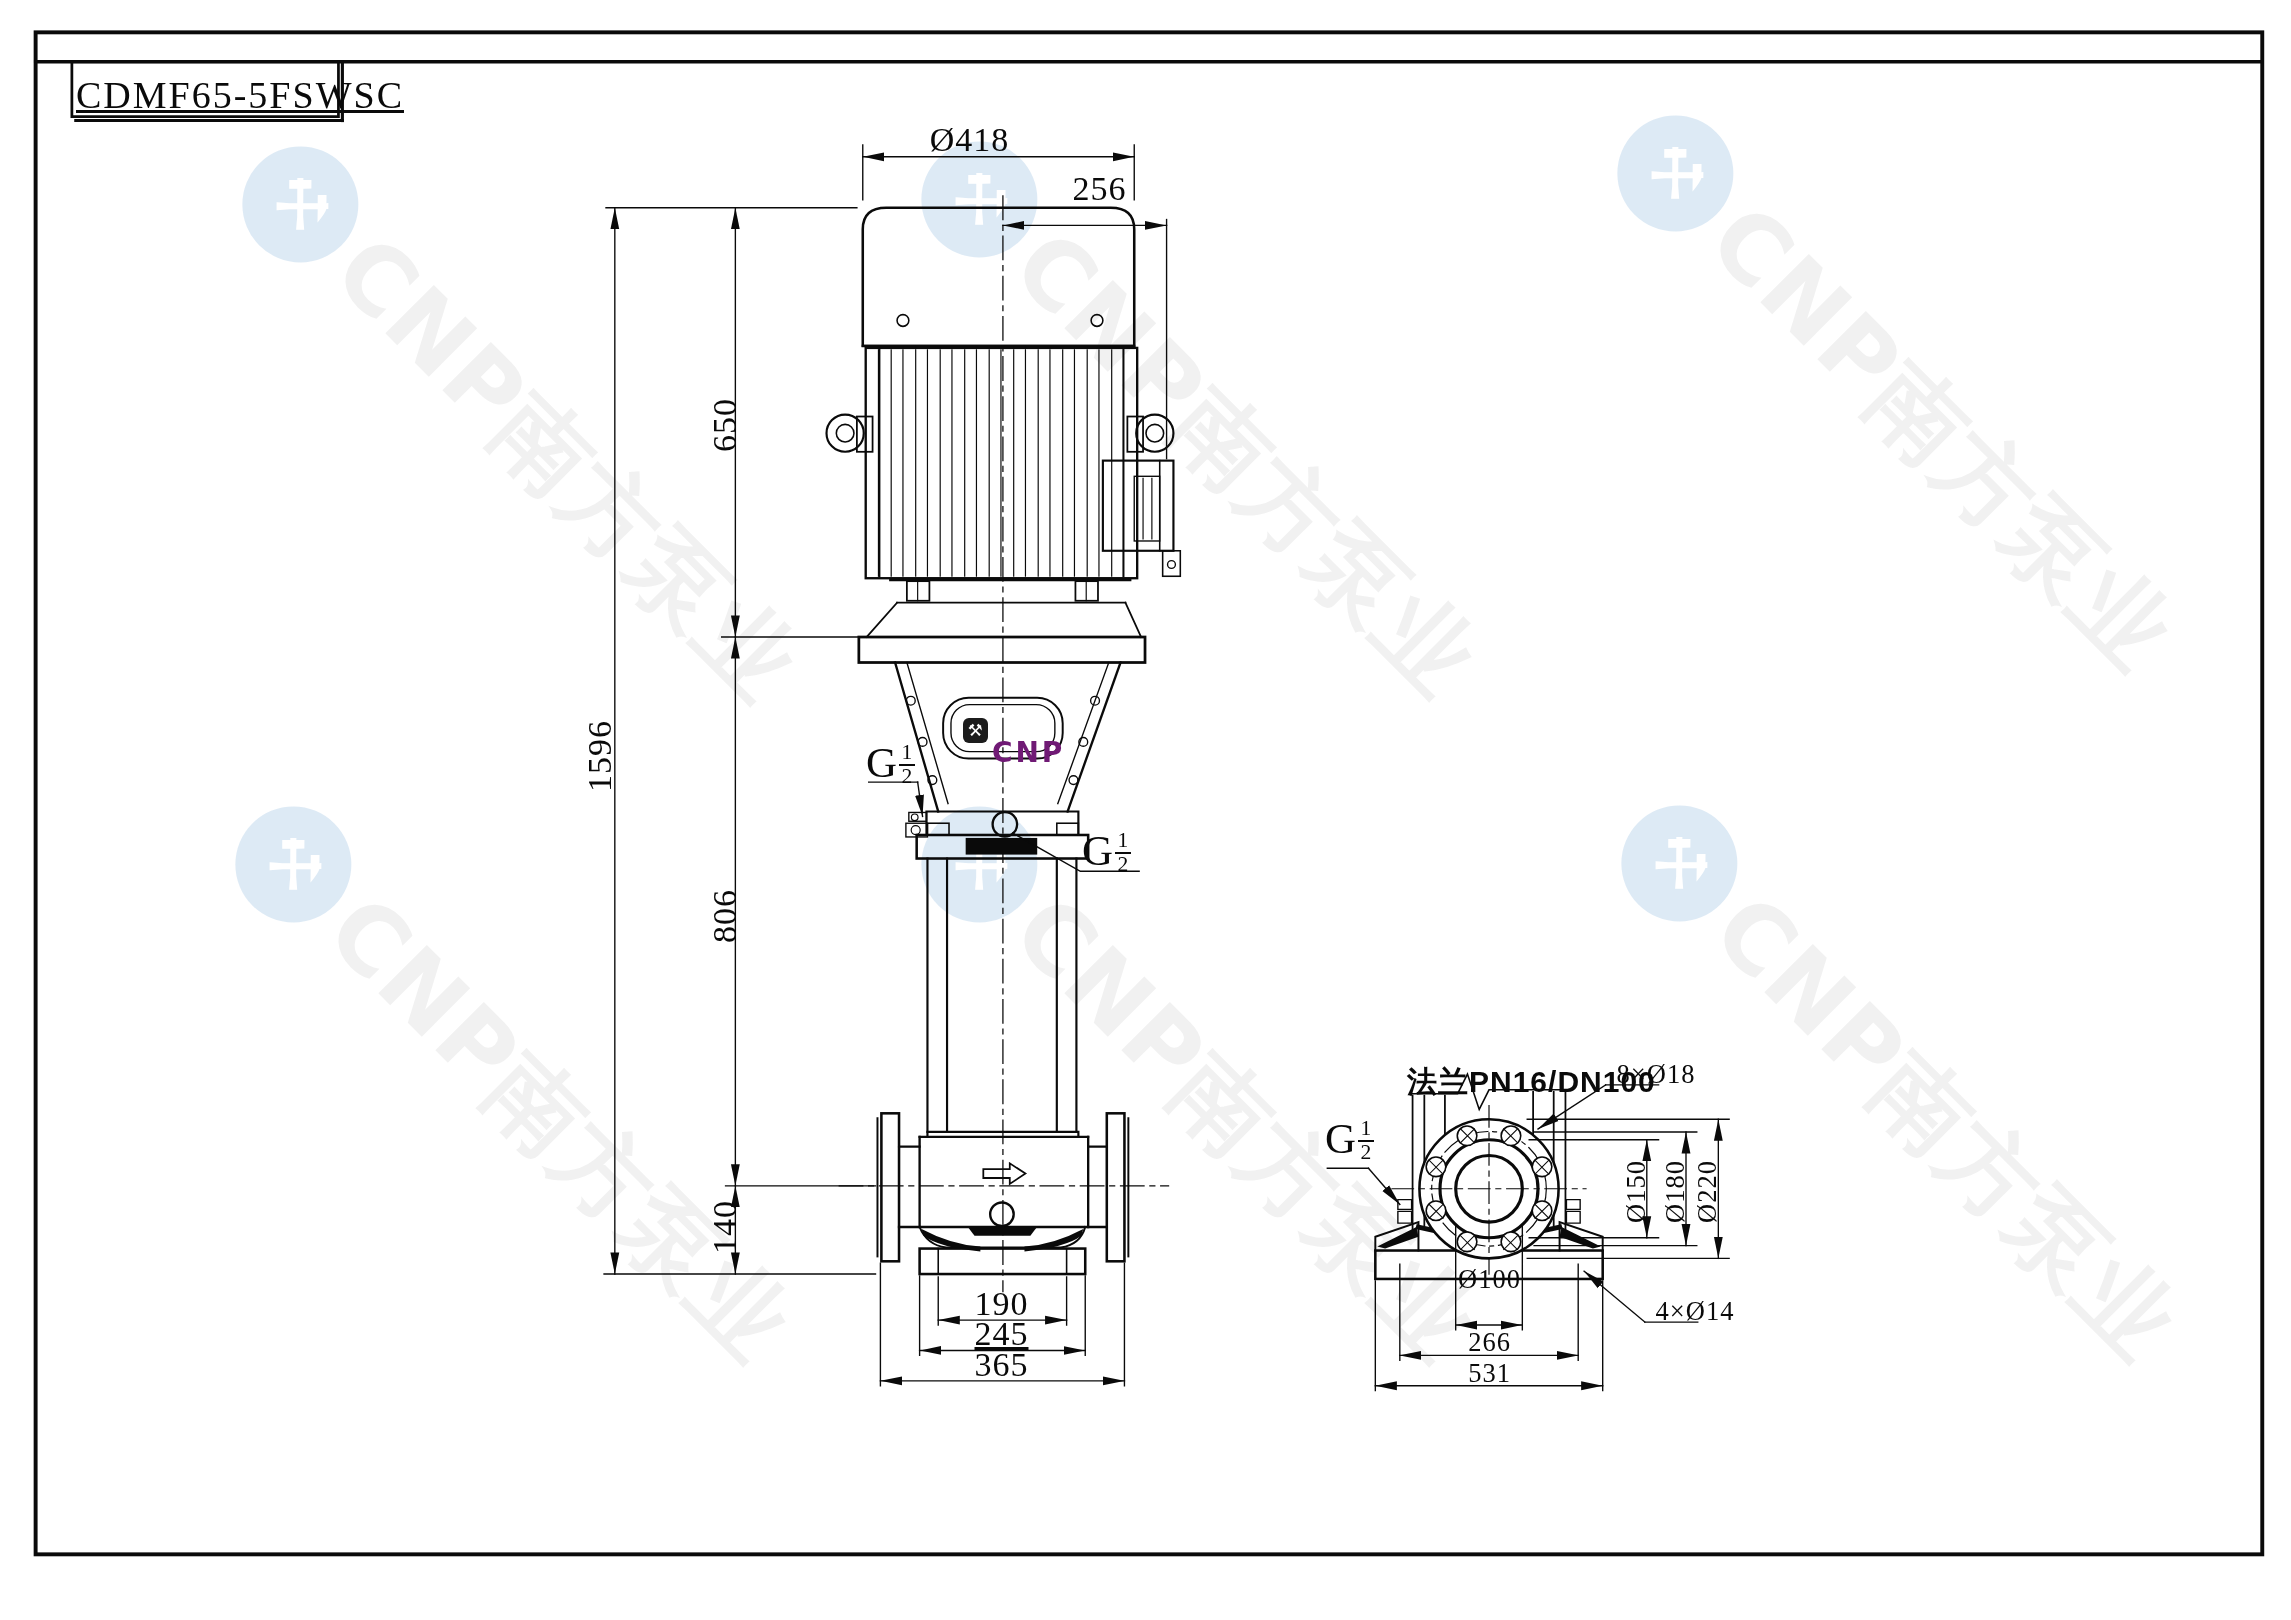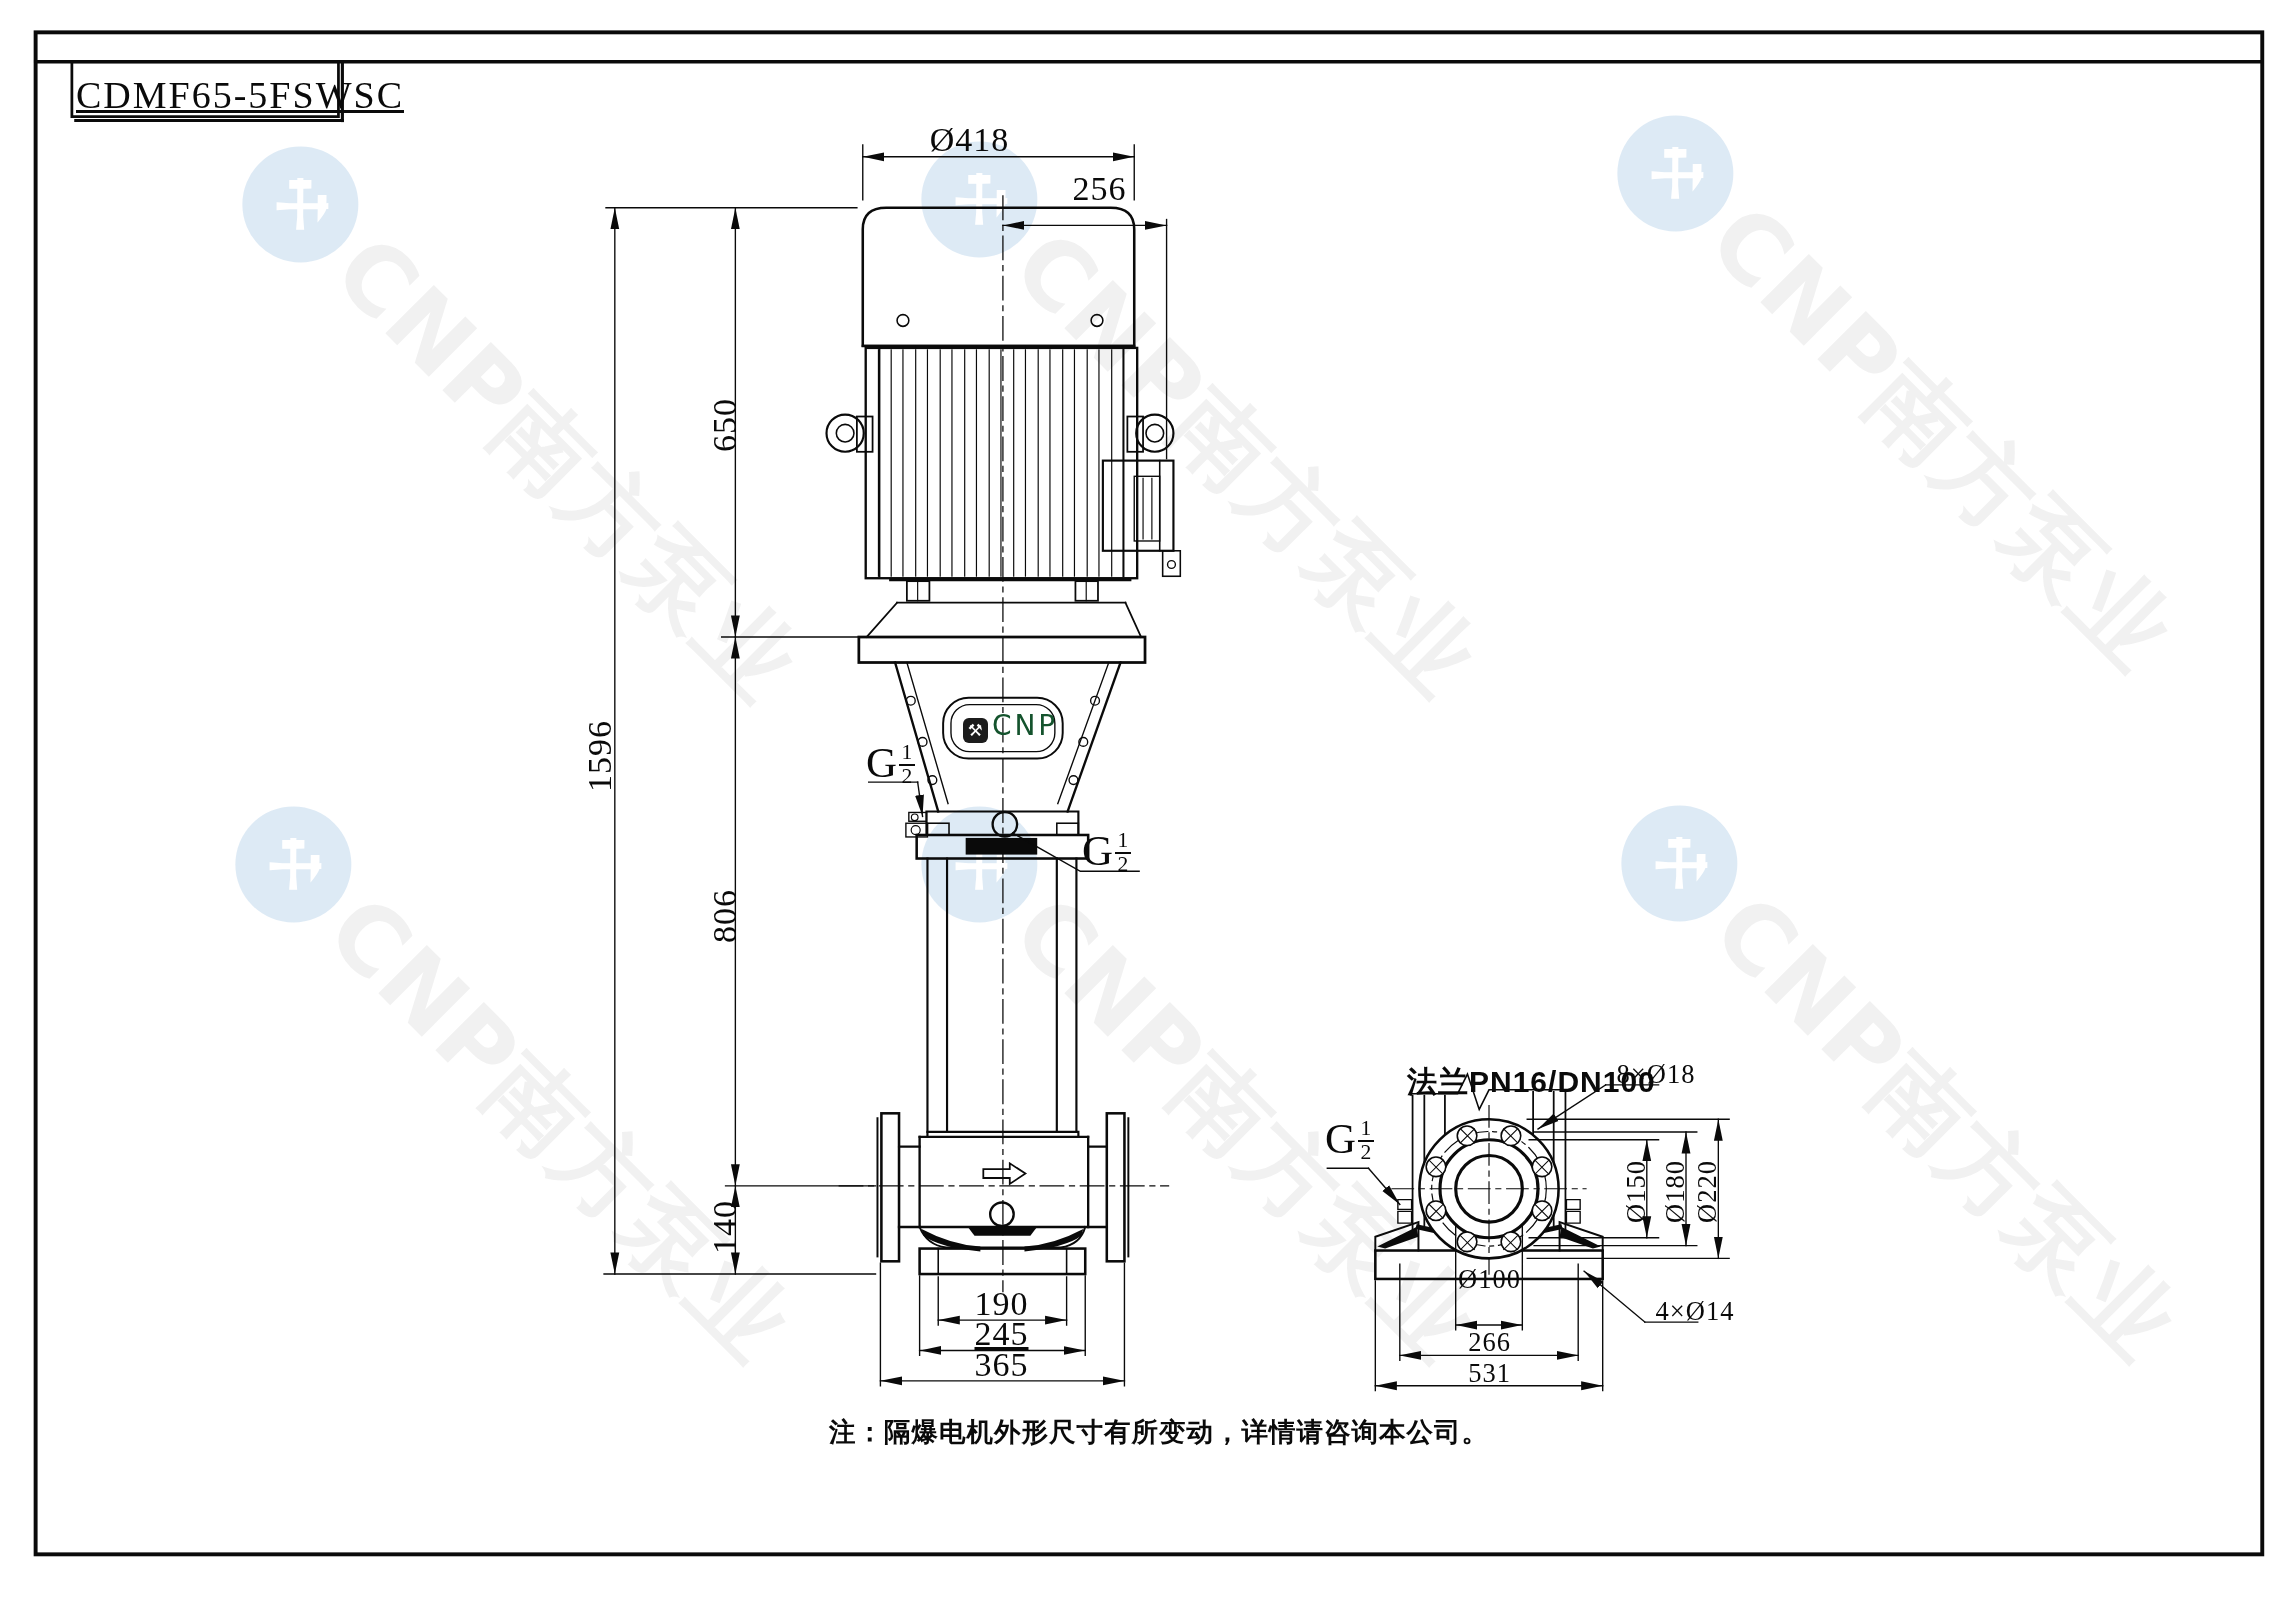--- a/index.html
+++ b/index.html
@@ -20,22 +20,22 @@
   .glabel .fbar{display:block;width:15.7px;height:0;border-top:2px solid #0a0a0a;margin:1px 0;}
   .wm{position:absolute;transform:rotate(45deg);transform-origin:44px 59px;display:flex;align-items:center;gap:13.7px;pointer-events:none;}
   .wm-logo{width:116px;height:116px;border-radius:50%;background:rgba(125,172,218,0.26);
            display:flex;align-items:center;justify-content:center;font-size:63px;color:#fff;
            font-family:"DejaVu Sans",sans-serif;}
   .wm-text{font-size:94px;font-weight:bold;color:rgba(50,50,50,0.065);letter-spacing:2px;
            font-family:"DejaVu Sans",sans-serif;white-space:nowrap;}
   .plate-logo{position:absolute;left:963px;top:718px;width:24.5px;height:24.5px;border-radius:5.9px;
               background:#1c1c1c;color:#fff;display:flex;align-items:center;justify-content:center;
               font-size:16.7px;font-family:"DejaVu Sans",sans-serif;}
-  .plate-name{position:absolute;left:992px;top:709px;font-size:28px;font-weight:normal;letter-spacing:2.9px;
-              color:#14532d;font-family:"DejaVu Sans",sans-serif;}
+  .plate-name{position:absolute;left:992px;top:736px;font-size:28px;font-weight:bold;letter-spacing:2.9px;
+              color:#701a75;font-family:"DejaVu Sans",sans-serif;}
 </style>
 </head>
 <body>
 
 <div id="sheet">
 
   <div class="wm" style="left:250px;top:132px;">
     <span class="wm-logo">⚒</span>
     <span class="wm-text">CNP南方泵业</span>
   </div>
@@ -306,15 +306,14 @@
   <div class="txt flange-title cjk" style="left:1407px;top:1062px;">法兰PN16/DN100</div>
   <div class="txt dimsm" style="left:1602px;top:1059px;width:108px;">8×Ø18</div>
   <div class="txt dimsm rot" style="left:1587px;top:1176px;width:98px;">Ø150</div>
   <div class="txt dimsm rot" style="left:1626px;top:1176px;width:98px;">Ø180</div>
   <div class="txt dimsm rot" style="left:1658px;top:1176px;width:98px;">Ø220</div>
   <div class="txt dimsm" style="left:1454px;top:1264px;width:71px;">Ø100</div>
   <div class="txt dimsm" style="left:1454px;top:1327px;width:71px;">266</div>
   <div class="txt dimsm" style="left:1454px;top:1358px;width:71px;">531</div>
   <div class="txt dimsm" style="left:1641px;top:1296px;width:108px;">4×Ø14</div>
 
-  <div class="txt note-text cjk" style="left:829px;top:1414px;">注：隔爆电机外形尺寸有所变动，详情请咨询本公司。</div>
 </div>
 
 
 </body></html>

